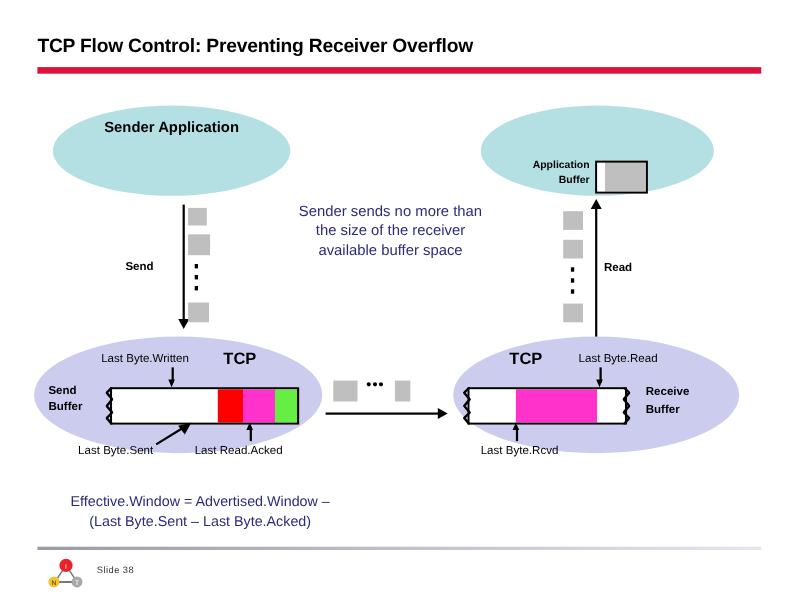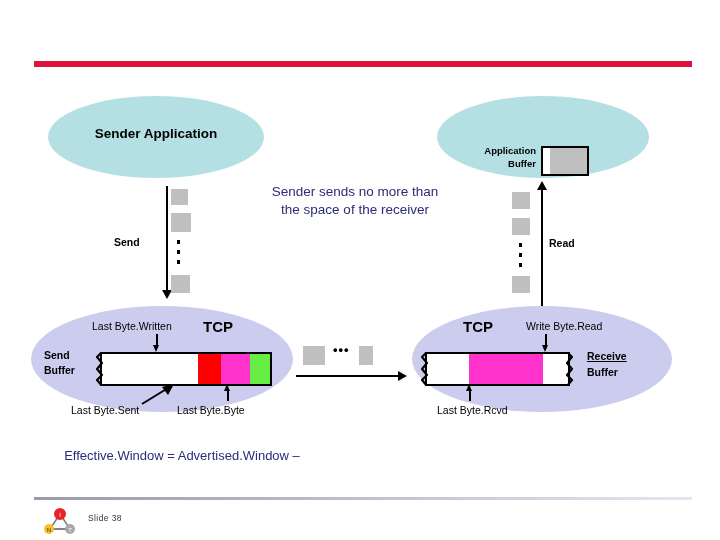--- a/index.html
+++ b/index.html
@@ -171,24 +171,25 @@
     font-size: 8.5px;
     color: #333333;
     letter-spacing: 0.4px;
   }
 </style>
 </head>
 <body>
 
 <div id="slide">
 
+  <div class="title">TCP Flow Control: Preventing Receiver Overflow</div>
   <div class="title-rule"></div>
 
   <div class="ellipse app-ellipse" style="left:48px; top:96px; width:216px; height:82px;"></div>
-  <div class="ell-label" style="left:48px; top:126px; width:216px; font-size:13.5px;">Sender Application</div>
+  <div class="ell-label" style="left:48px; top:108px; width:216px; font-size:13.5px;">Sender Application</div>
 
   <div class="ellipse app-ellipse" style="left:437px; top:96px; width:212px; height:82px;"></div>
 
   <div class="blk blk-b" style="left:443px; top:145px; width:93px; font-size:9.5px; text-align:right;">Application</div>
   <div class="blk blk-b" style="left:443px; top:158px; width:93px; font-size:9.5px; text-align:right;">Buffer</div>
   <div class="appbuf" style="left:541px; top:146px; width:48px; height:30px;">
     <div class="seg" style="width:16%; background:#FFFFFF;"></div>
     <div class="seg" style="width:84%; background:#BFBFBF;"></div>
   </div>
 
@@ -213,21 +214,22 @@
 
   <div class="pkt" style="left:512px; top:192px; width:18px; height:17px;"></div>
   <div class="pkt" style="left:512px; top:218px; width:18px; height:17px;"></div>
   <div class="dot" style="left:519px; top:243px;"></div>
   <div class="dot" style="left:519px; top:253px;"></div>
   <div class="dot" style="left:519px; top:263px;"></div>
   <div class="pkt" style="left:512px; top:276px; width:18px; height:17px;"></div>
 
   <div class="navy" style="left:215px; top:183px; width:280px; font-size:13.5px;">
     <div>Sender sends no more than</div>
-    <div>the space of the receiver</div>
+    <div>the size of the receiver</div>
+    <div>available buffer space</div>
   </div>
 
   <div class="blk blk-b" style="left:203px; top:318px; font-size:15px;">TCP</div>
   <div class="blk" style="left:92px; top:320px; font-size:10.5px;">Last Byte.Written</div>
   <div class="vline" style="left:156px; top:334px; height:14px;"></div>
   <div class="arrow-down-sm" style="left:153px; top:345px;"></div>
 
   <div class="blk blk-b" style="left:44px; top:349px; font-size:10.5px;">Send</div>
   <div class="blk blk-b" style="left:44px; top:364px; font-size:10.5px;">Buffer</div>
 
@@ -241,56 +243,57 @@
   <svg class="zig" style="left:96px; top:352px; height:34px;" viewBox="0 0 7 34" preserveAspectRatio="none">
     <polyline points="6,0 1,5 6,11 1,17 6,23 1,28 6,34" fill="none" stroke="#000" stroke-width="2.2"></polyline>
   </svg>
 
   <div class="blk" style="left:71px; top:404px; font-size:10.5px;">Last Byte.Sent</div>
   <svg style="position:absolute; left:140px; top:384px; width:36px; height:22px;">
     <line x1="2" y1="20" x2="28" y2="4" stroke="#000" stroke-width="2"></line>
     <polygon points="34,0 22,3 28,11" fill="#000"></polygon>
   </svg>
 
-  <div class="blk" style="left:177px; top:404px; font-size:10.5px;">Last Byte.Byte</div>
+  <div class="blk" style="left:177px; top:404px; font-size:10.5px;">Last Read.Acked</div>
   <div class="vline" style="left:227px; top:389px; height:12px;"></div>
   <div class="arrow-up-sm" style="left:224px; top:384px;"></div>
 
   <div class="pkt" style="left:303px; top:346px; width:22px; height:19px;"></div>
   <div class="blk blk-b" style="left:333px; top:342px; font-size:13px; letter-spacing:1px;">•••</div>
   <div class="pkt" style="left:359px; top:346px; width:14px; height:19px;"></div>
   <div class="hline" style="left:296px; top:375px; width:104px;"></div>
   <div class="arrow-right" style="left:398px; top:371px;"></div>
 
   <div class="blk blk-b" style="left:463px; top:318px; font-size:15px;">TCP</div>
-  <div class="blk" style="left:526px; top:320px; font-size:10.5px;">Write Byte.Read</div>
+  <div class="blk" style="left:526px; top:320px; font-size:10.5px;">Last Byte.Read</div>
   <div class="vline" style="left:545px; top:334px; height:14px;"></div>
   <div class="arrow-down-sm" style="left:542px; top:345px;"></div>
 
   <div class="buffer" style="left:425px; top:352px; width:145px; height:34px;">
     <div class="seg" style="width:30%; background:#FFFFFF;"></div>
     <div class="seg" style="width:52%; background:#FF33CC;"></div>
     <div class="seg" style="width:18%; background:#FFFFFF;"></div>
   </div>
   <svg class="zig" style="left:421px; top:352px; height:34px;" viewBox="0 0 7 34" preserveAspectRatio="none">
     <polyline points="6,0 1,5 6,11 1,17 6,23 1,28 6,34" fill="none" stroke="#000" stroke-width="2.2"></polyline>
   </svg>
   <svg class="zig" style="left:566px; top:352px; height:34px;" viewBox="0 0 7 34" preserveAspectRatio="none">
     <polyline points="1,0 6,5 1,11 6,17 1,23 6,28 1,34" fill="none" stroke="#000" stroke-width="2.2"></polyline>
   </svg>
 
-  <div class="blk blk-b" style="left:587px; top:350px; font-size:10.5px;text-decoration:underline;">Receive</div>
+  <div class="blk blk-b" style="left:587px; top:350px; font-size:10.5px;">Receive</div>
   <div class="blk blk-b" style="left:587px; top:366px; font-size:10.5px;">Buffer</div>
 
   <div class="blk" style="left:437px; top:404px; font-size:10.5px;">Last Byte.Rcvd</div>
   <div class="vline" style="left:469px; top:389px; height:12px;"></div>
   <div class="arrow-up-sm" style="left:466px; top:384px;"></div>
 
   <div class="navy" style="left:12px; top:447px; width:340px; font-size:13px;">
     <div>Effective.Window = Advertised.Window –</div>
+    <div>(Last Byte.Sent – Last Byte.Acked)</div>
   </div>
 
   <div class="footer-rule"></div>
   <svg style="position:absolute; left:38px; top:506px; width:42px; height:30px;" viewBox="0 0 42 30">
     <line x1="12" y1="23" x2="22" y2="8" stroke="#777" stroke-width="1.4"></line>
     <line x1="22" y1="8" x2="32" y2="23" stroke="#777" stroke-width="1.4"></line>
     <line x1="12" y1="23" x2="32" y2="23" stroke="#777" stroke-width="1.8"></line>
     <circle cx="22" cy="8" r="6" fill="#E8232A"></circle>
     <circle cx="11" cy="23" r="5" fill="#F2C42A"></circle>
     <circle cx="32" cy="23" r="5" fill="#A8A8A8"></circle>

